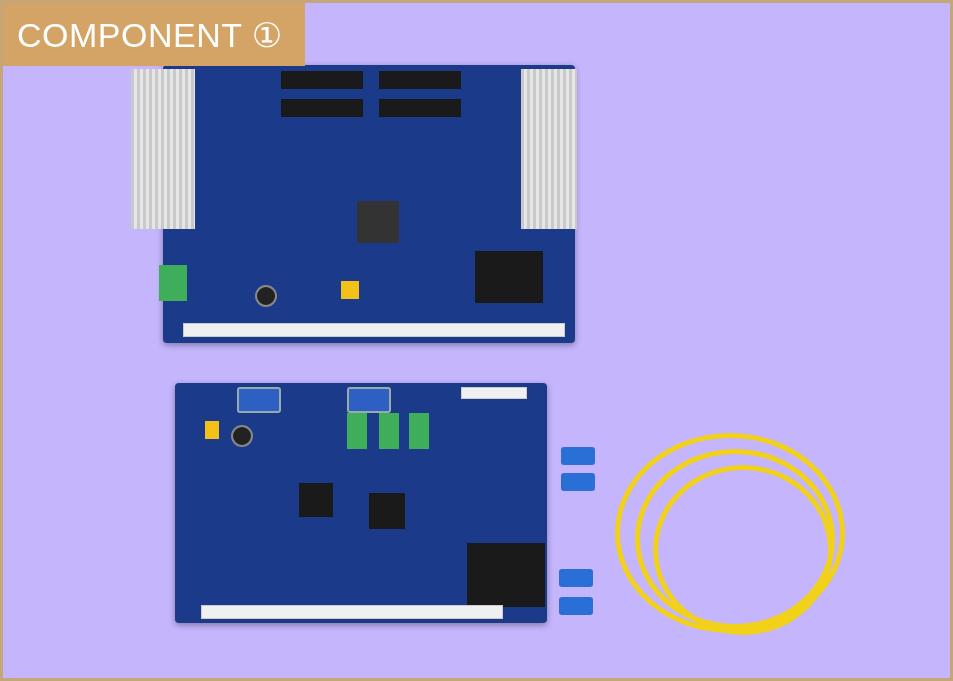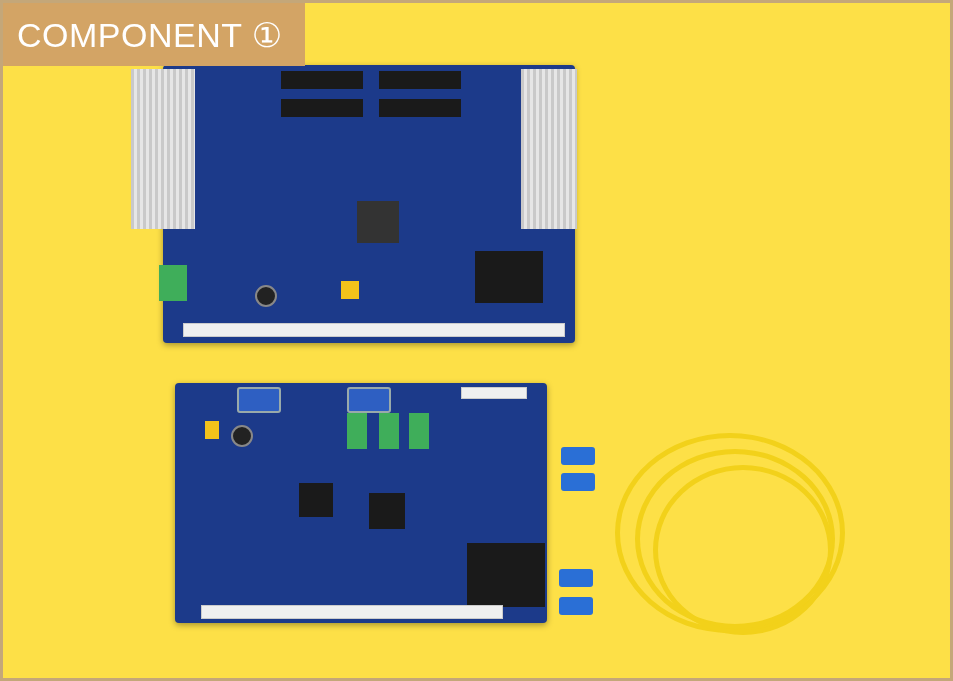--- a/index.html
+++ b/index.html
@@ -1,16 +1,16 @@
 <!DOCTYPE html>
 <html><head>
 <meta charset="utf-8">
 <style>
   html,body{margin:0;padding:0;background:#fff;}
-  .frame{position:relative;width:953px;height:681px;overflow:hidden;background:#fde047;box-sizing:border-box;border:3px solid #c4a779;}
+  .frame{position:relative;width:953px;height:681px;overflow:hidden;background:#c4b5fd;box-sizing:border-box;border:3px solid #c4a779;}
   .label{position:absolute;left:0;top:0;width:302px;height:63px;background:#d3a465;display:flex;align-items:center;padding-left:14px;box-sizing:border-box;}
   .label span{color:#fff;font-family:"Liberation Sans",sans-serif;font-size:34px;letter-spacing:0.5px;}
   .pcb{position:absolute;background:#1c3a8a;border-radius:4px;box-shadow:0 2px 6px rgba(0,0,0,0.35);}
   .heatsink{position:absolute;background:repeating-linear-gradient(90deg,#c9c9c9 0 3px,#e6e6e6 3px 6px);}
   .chip{position:absolute;background:#1a1a1a;}
   .conn{position:absolute;background:#f0f0f0;border:1px solid #ccc;}
   .terminal{position:absolute;background:#3fae5a;}
   .dsub{position:absolute;background:#2e5fc2;border:2px solid #9aa;border-radius:3px;}
   .fiber{position:absolute;border:5px solid #f2d11a;border-radius:50%;}
   .sc{position:absolute;background:#2a6fd6;border-radius:3px;}

